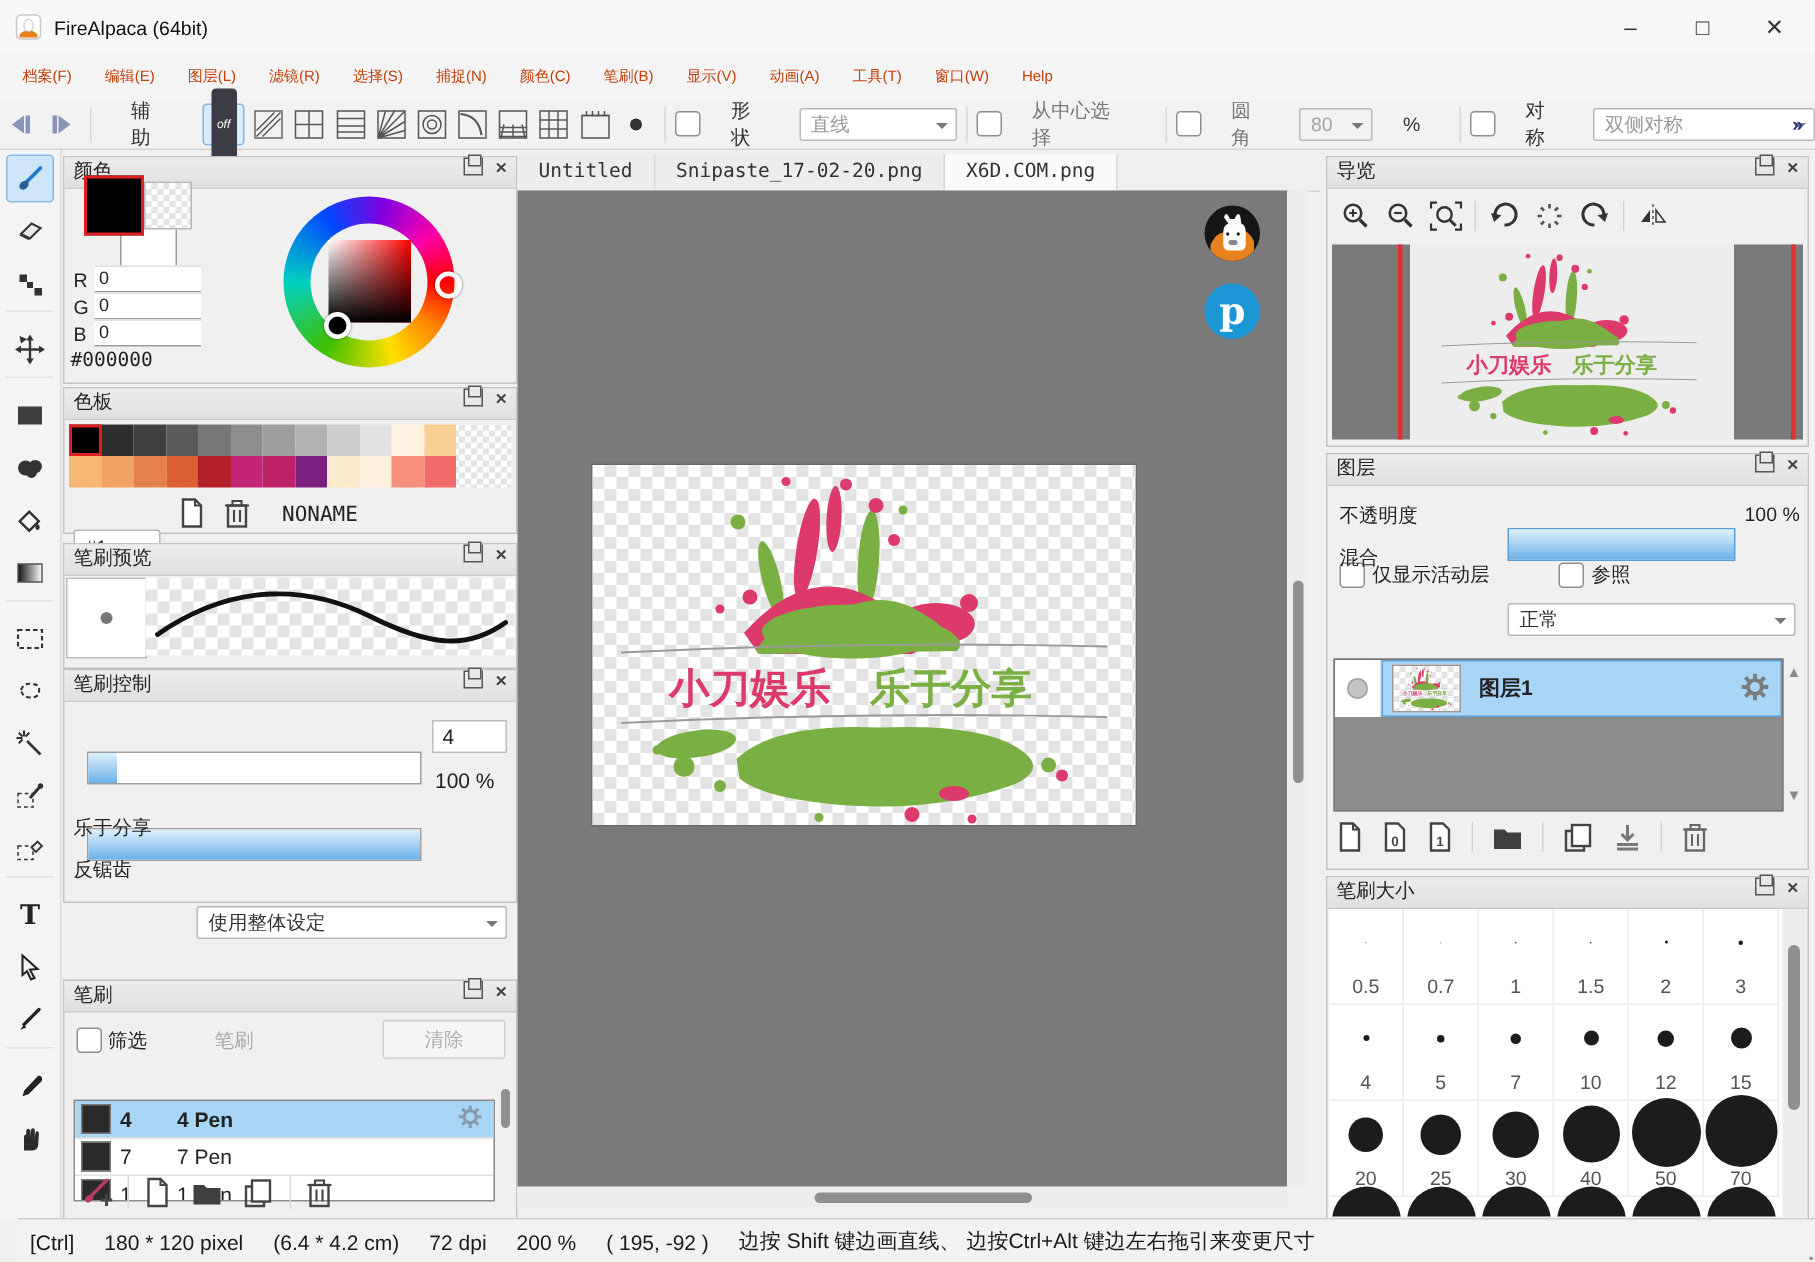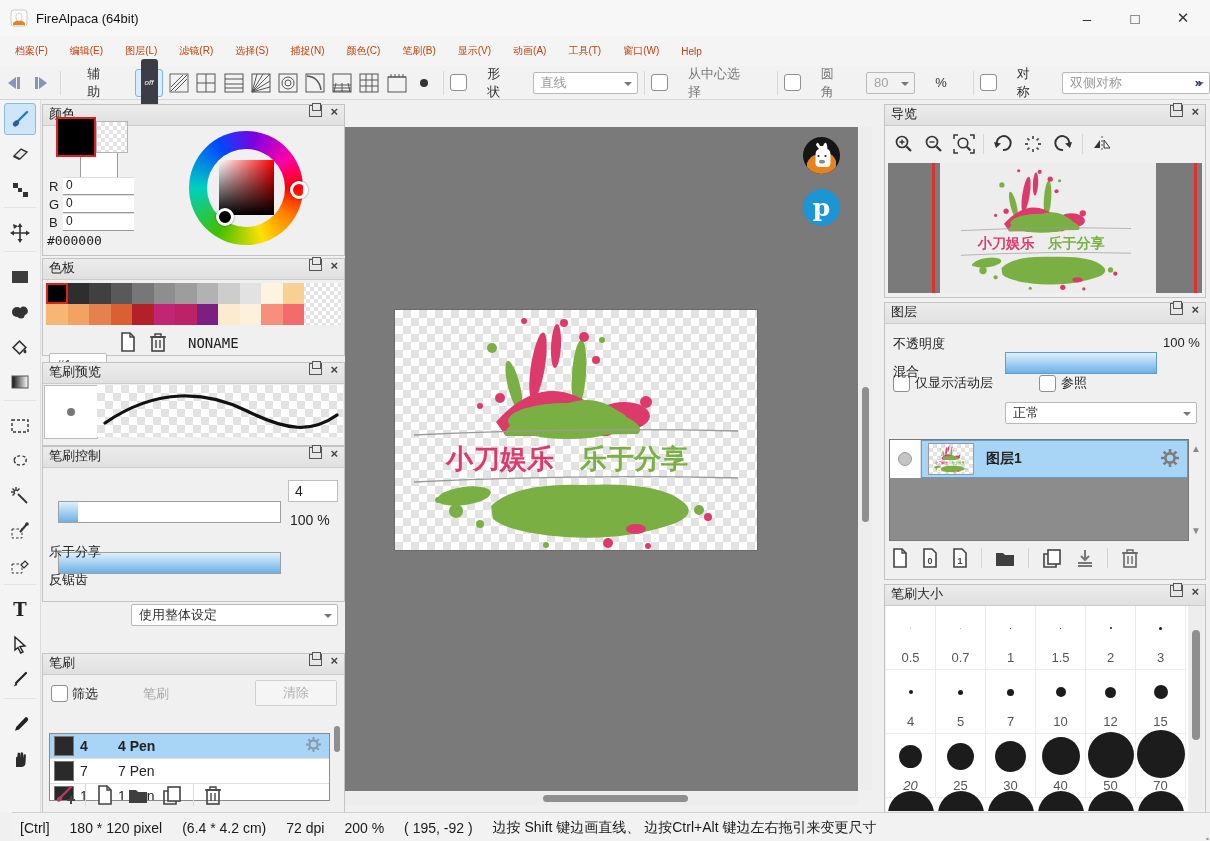--- a/index.html
+++ b/index.html
@@ -575,20 +575,26 @@
   <div class="abs" style="left:150px;top:130px;width:1px;height:22px;background:#d8d8d8"></div>
   <div class="abs icbtn" style="left:160px;top:130px">
     <svg width="20" height="22">
         <rect x="4" y="6" width="12" height="14" fill="none" stroke="#444" stroke-width="1.6"></rect>
         <path d="M2 6 H18 M7 6 V3 H13 V6 M8 9 V17 M12 9 V17" stroke="#444" stroke-width="1.4" fill="none"></path>
       </svg>
   </div>
 </div>
 
 <div class="abs" style="left:345px;top:100px;width:535px;height:712px;background:#f0f0f0">
+  <div style="display:flex;height:24px;margin-top:3px;border-bottom:1px solid #d5d5d5">
+
+  <div class="tab">Untitled</div>
+      <div class="tab">Snipaste_17-02-20.png</div>
+      <div class="tab active">X6D.COM.png</div>
+    </div>
   <div class="abs" style="left:0;top:27px;width:513px;height:664px;background:#7a7a7a">
     <div class="abs checker" style="left:50px;top:183px;width:362px;height:240px;box-shadow:0 0 0 1px #6a6a6a">
       <svg width="362" height="240">
           <use href="#splash"></use>
         </svg>
     </div>
     <div class="abs" style="right:18px;top:10px;width:37px;height:37px;border-radius:50%;background:#151515;overflow:hidden">
       <svg width="37" height="37">
           <path d="M4 26 Q10 14 18 20 Q28 12 33 24 L33 37 L4 37 Z" fill="#e8821e"></path>
           <path d="M13 8 q1-4 3-1 l1 2 h3 l1-2 q2-3 3 1 l0.5 4 q3 1 3 6 l0 8 q0 4-4 4 h-7 q-4 0-4-4 l0-8 q0-5 3.5-6 Z" fill="#fdfdfd"></path>
@@ -844,21 +850,21 @@
           <div class="bs-dot" style="width: 11px; height: 11px; opacity: 1;"></div>
         </div>
         <div class="bs-num">12</div>
       </div>
       <div class="bs-cell" style="left: 250px; top: 64px;">
         <div class="bs-dot-wrap">
           <div class="bs-dot" style="width: 14px; height: 14px; opacity: 1;"></div>
         </div>
         <div class="bs-num">15</div>
       </div>
-      <div class="bs-cell" style="left: 0px; top: 128px; font-style: italic;">
+      <div class="bs-cell" style="left: 0px; top: 128px;">
         <div class="bs-dot-wrap">
           <div class="bs-dot" style="width: 23px; height: 23px; opacity: 1;"></div>
         </div>
         <div class="bs-num">20</div>
       </div>
       <div class="bs-cell" style="left: 50px; top: 128px;">
         <div class="bs-dot-wrap">
           <div class="bs-dot" style="width: 27px; height: 27px; opacity: 1;"></div>
         </div>
         <div class="bs-num">25</div>

